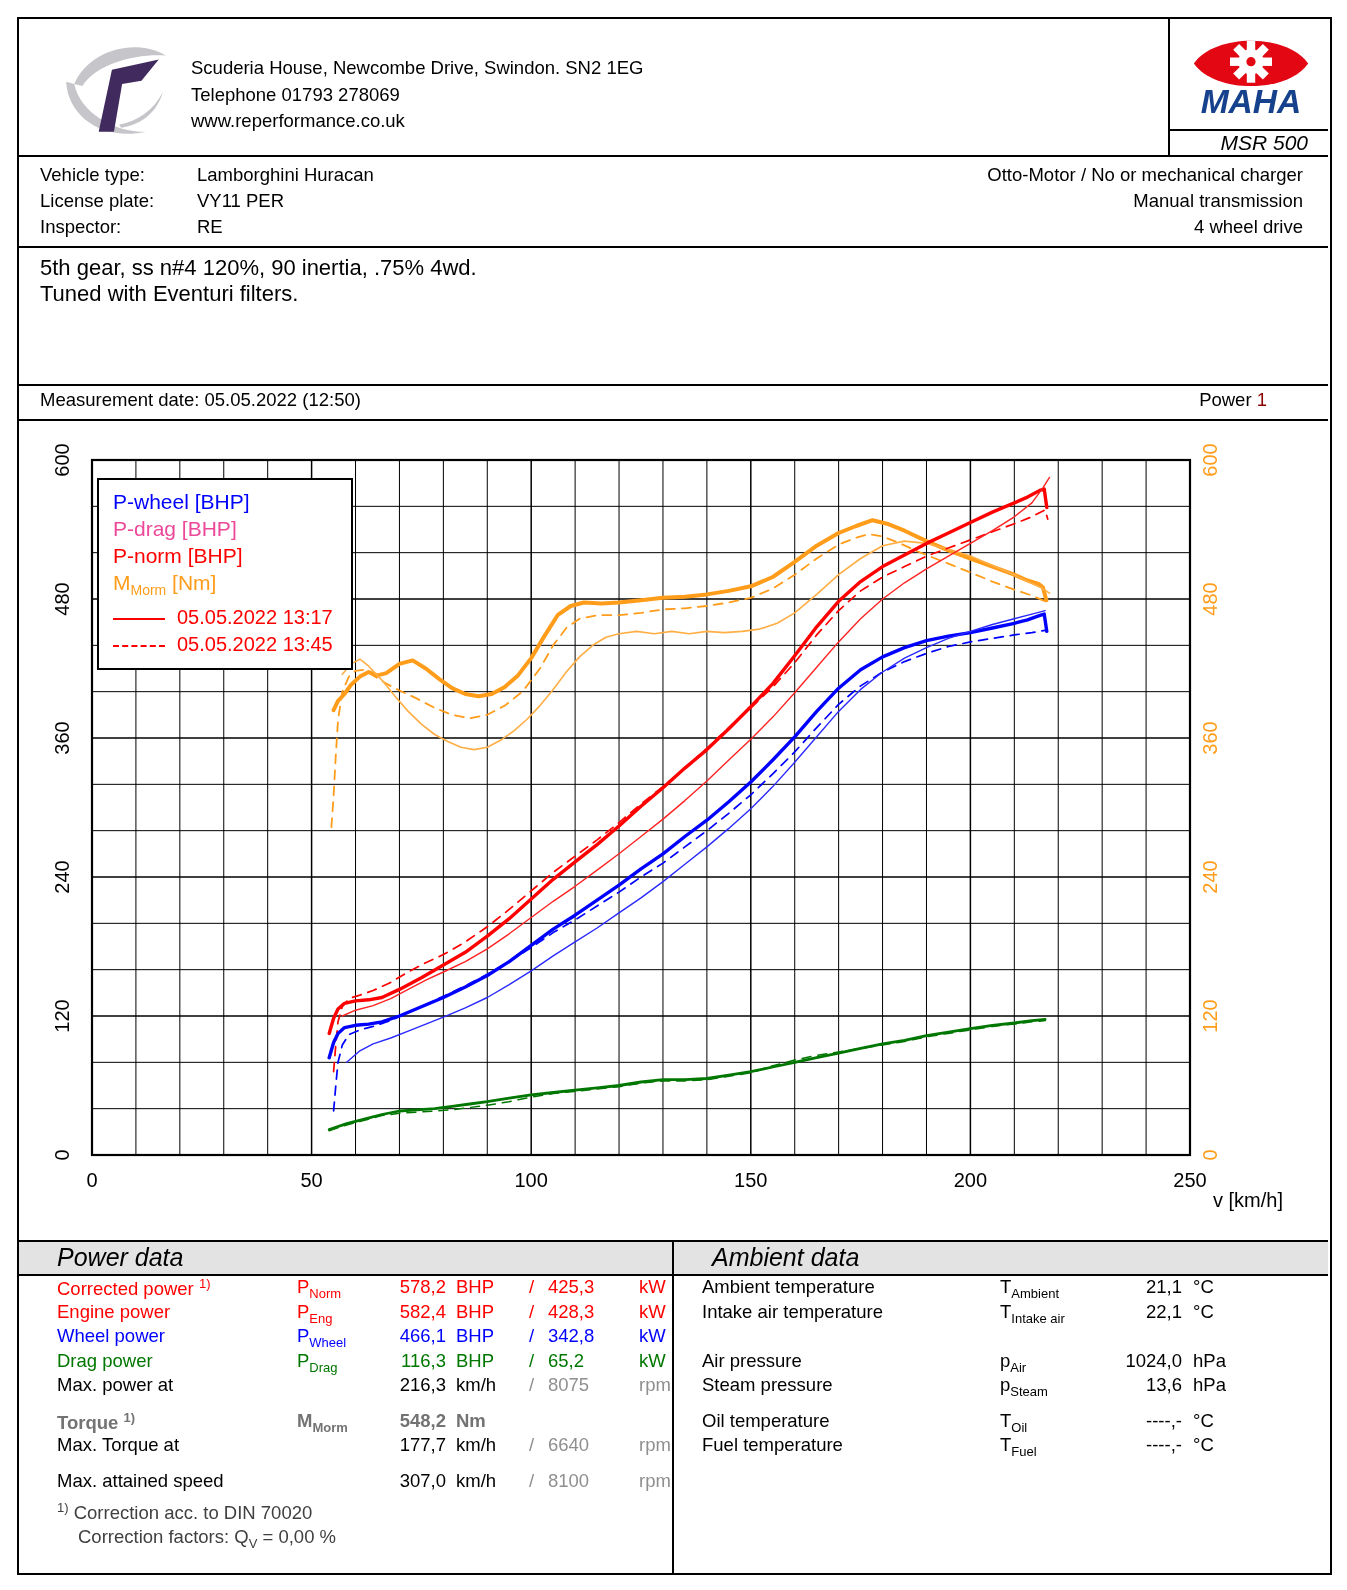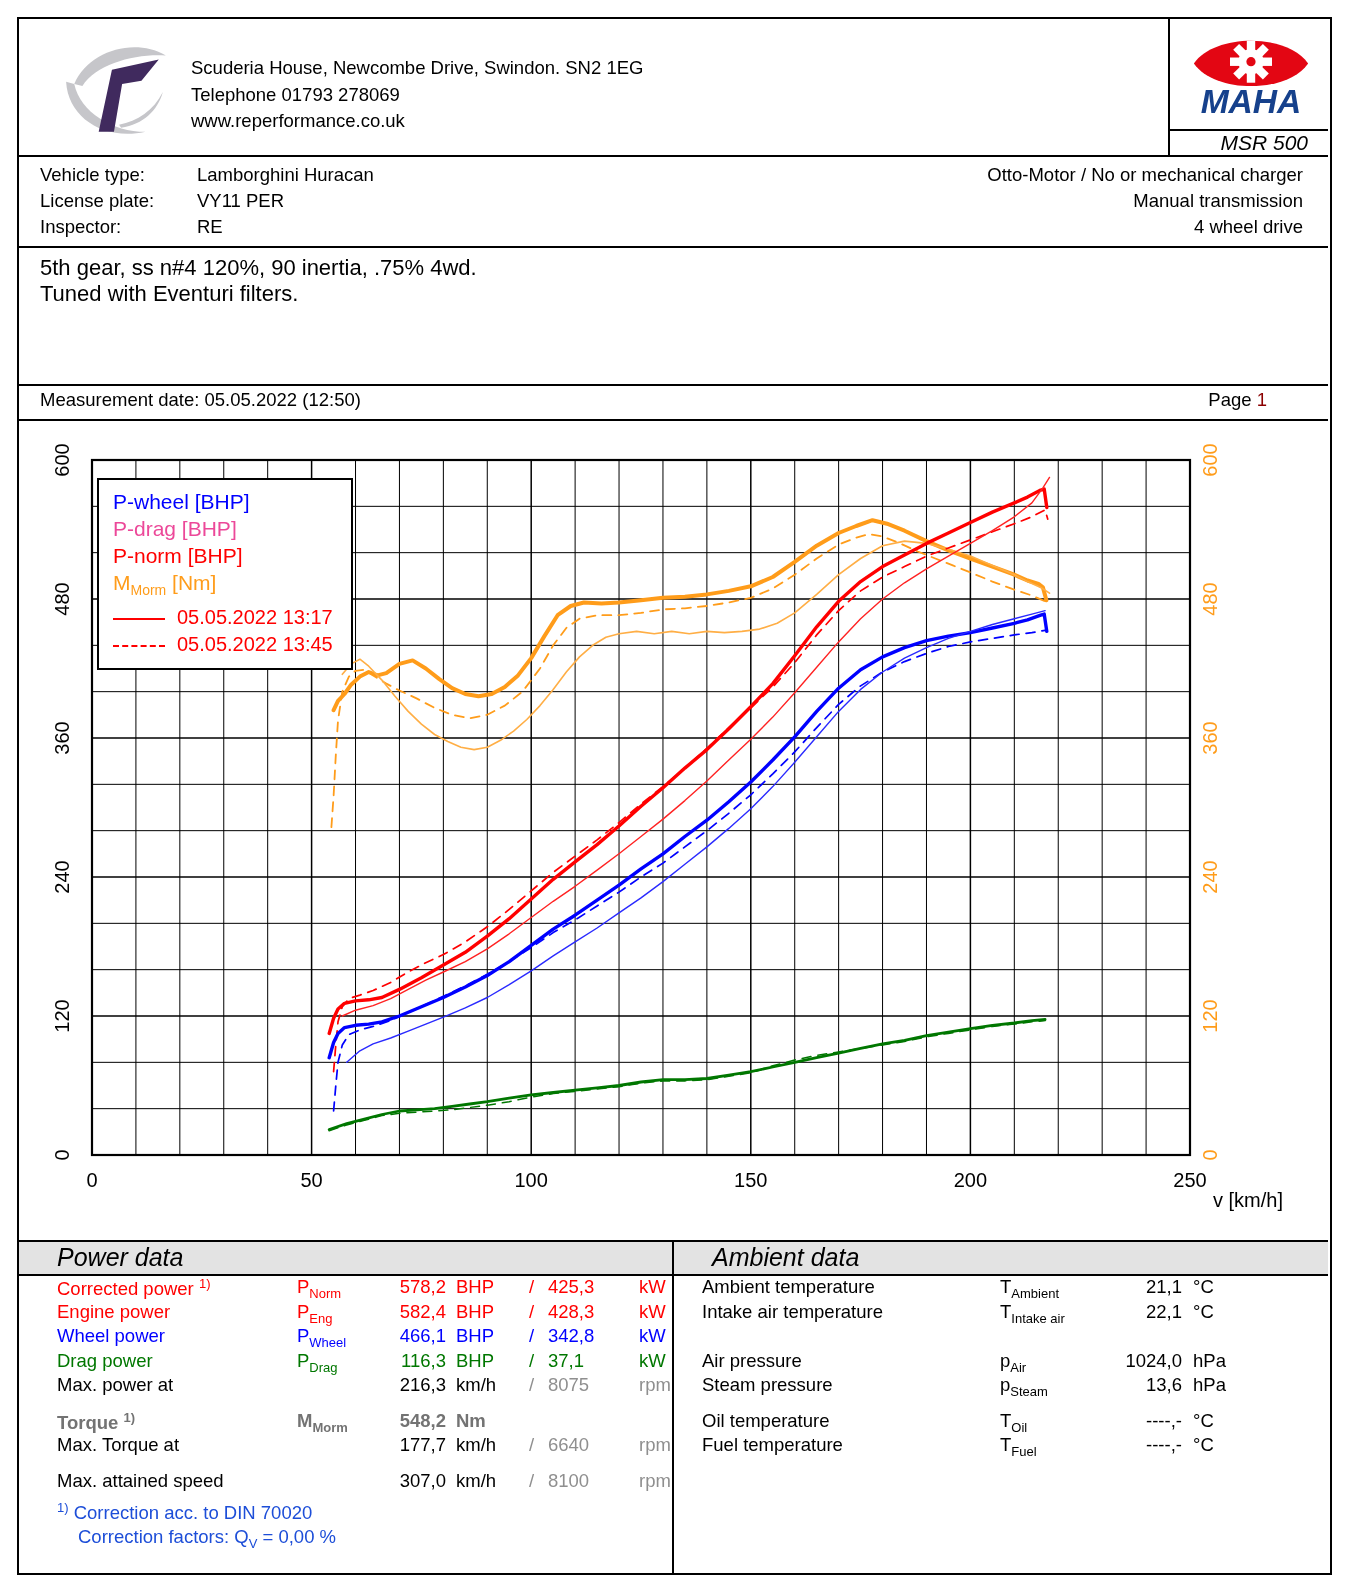--- a/index.html
+++ b/index.html
@@ -49,21 +49,21 @@
   .data-row{position:absolute;left:0;width:100%;height:24px;font-size:18.5px;white-space:nowrap;}
   .data-row span{position:absolute;top:0;}
   .data-row sub{font-size:13px;} .data-row sup{font-size:13px;}
   .c-red{color:#ff0000;} .c-blue{color:#0000ff;} .c-green{color:#007700;} .c-orange{color:#737373;font-weight:bold;} .c-black{color:#000;}
   .dim{color:#8f8f8f;}
   .rl{left:17px;} .rs{left:257px;}
   .rv1{left:326px;width:80px;text-align:right;} .ru1{left:416px;}
   .rsl{left:489px;} .rv2{left:508px;width:80px;text-align:left;} .ru2{left:599px;}
   .al{left:0px;} .as{left:298px;} .av{left:380px;width:100px;text-align:right;} .au{left:491px;}
 
-  .fnote{left:57px;color:#1d4ed8;font-size:18.5px;}
+  .fnote{left:57px;color:#404040;font-size:18.5px;}
   .fnote sub{font-size:13px;} .fnote sup{font-size:13px;}
 </style>
 </head>
 <body>
 
 <div class="abs" id="page-frame"></div>
 
 <div class="abs" style="left:19px;top:19px;width:1309px;height:136px;">
   <svg class="abs" style="left:41px;top:14px;" width="112" height="112" viewBox="0 0 110 110">
     <path d="M14,50 C28,18 72,4 104,22 C74,20 36,30 22,52 Z" fill="#c6c6ca"></path>
@@ -111,21 +111,21 @@
 <div class="abs veh-spec" style="top:190px;">Manual transmission</div>
 <div class="abs veh-spec" style="top:216px;">4 wheel drive</div>
 
 <div class="abs hline" style="left:17px;top:246px;width:1311px;height:1.6px;"></div>
 
 <div class="abs comment" style="top:255px;">5th gear, ss n#4 120%, 90 inertia, .75% 4wd.</div>
 <div class="abs comment" style="top:281px;">Tuned with Eventuri filters.</div>
 
 <div class="abs hline" style="left:17px;top:384px;width:1311px;height:1.6px;"></div>
 <div class="abs" id="meas-date">Measurement date: 05.05.2022 (12:50)</div>
-<div class="abs" id="page-ind"><span>Page </span><span id="page-num">1</span></div>
+<div class="abs" id="page-ind"><span>Power </span><span id="page-num">1</span></div>
 <div class="abs hline" style="left:17px;top:419px;width:1311px;height:1.6px;"></div>
 
 <div class="abs" id="chart-wrap">
   <svg id="chart-svg" width="1313" height="821">
       <line x1="75" y1="41" x2="75" y2="736" stroke="#000" stroke-width="1.5"></line>
       <line x1="118.92" y1="41" x2="118.92" y2="736" stroke="#000" stroke-width="1"></line>
       <line x1="162.84" y1="41" x2="162.84" y2="736" stroke="#000" stroke-width="1"></line>
       <line x1="206.76" y1="41" x2="206.76" y2="736" stroke="#000" stroke-width="1"></line>
       <line x1="250.68" y1="41" x2="250.68" y2="736" stroke="#000" stroke-width="1"></line>
       <line x1="294.6" y1="41" x2="294.6" y2="736" stroke="#000" stroke-width="1.5"></line>
@@ -241,21 +241,21 @@
       <span class="rsl">/</span>
       <span class="rv2">342,8</span>
       <span class="ru2">kW</span>
     </div>
     <div class="data-row c-green" style="top: 81.5px;">
       <span class="rl">Drag power</span>
       <span class="rs">P<sub>Drag</sub></span>
       <span class="rv1">116,3</span>
       <span class="ru1">BHP</span>
       <span class="rsl">/</span>
-      <span class="rv2">37,1</span>
+      <span class="rv2">65,2</span>
       <span class="ru2">kW</span>
     </div>
     <div class="data-row c-black" style="top: 106px;">
       <span class="rl">Max. power at</span>
       <span class="rv1">216,3</span>
       <span class="ru1">km/h</span>
       <span class="rsl dim">/</span>
       <span class="rv2 dim">8075</span>
       <span class="ru2 dim">rpm</span>
     </div>

